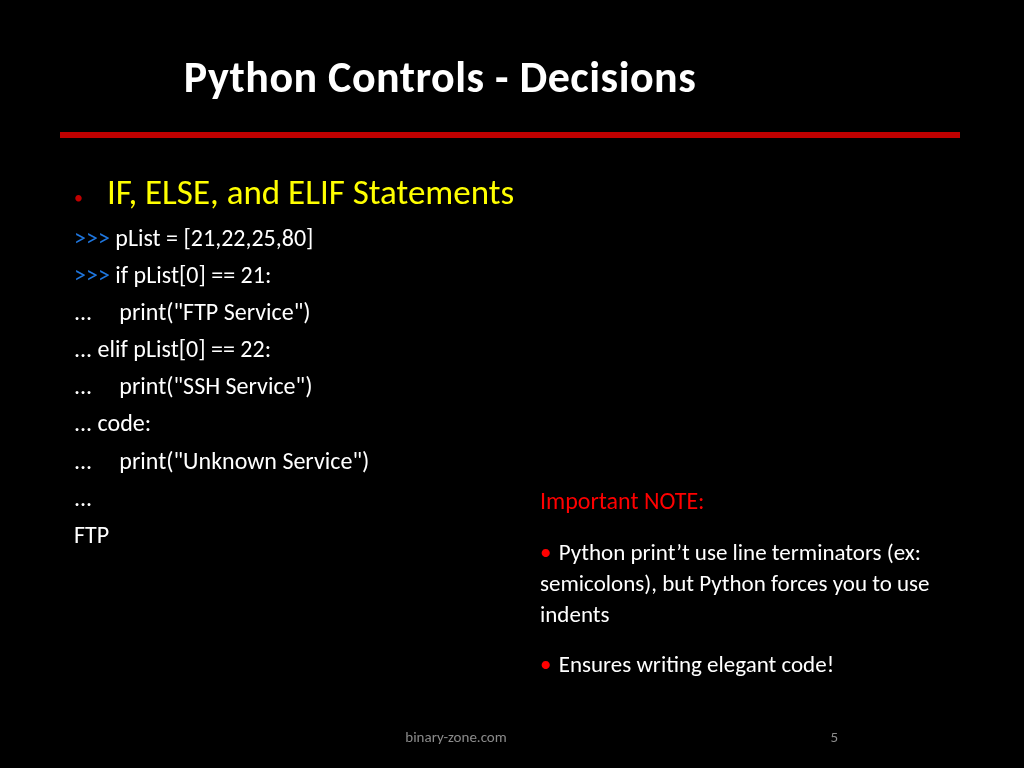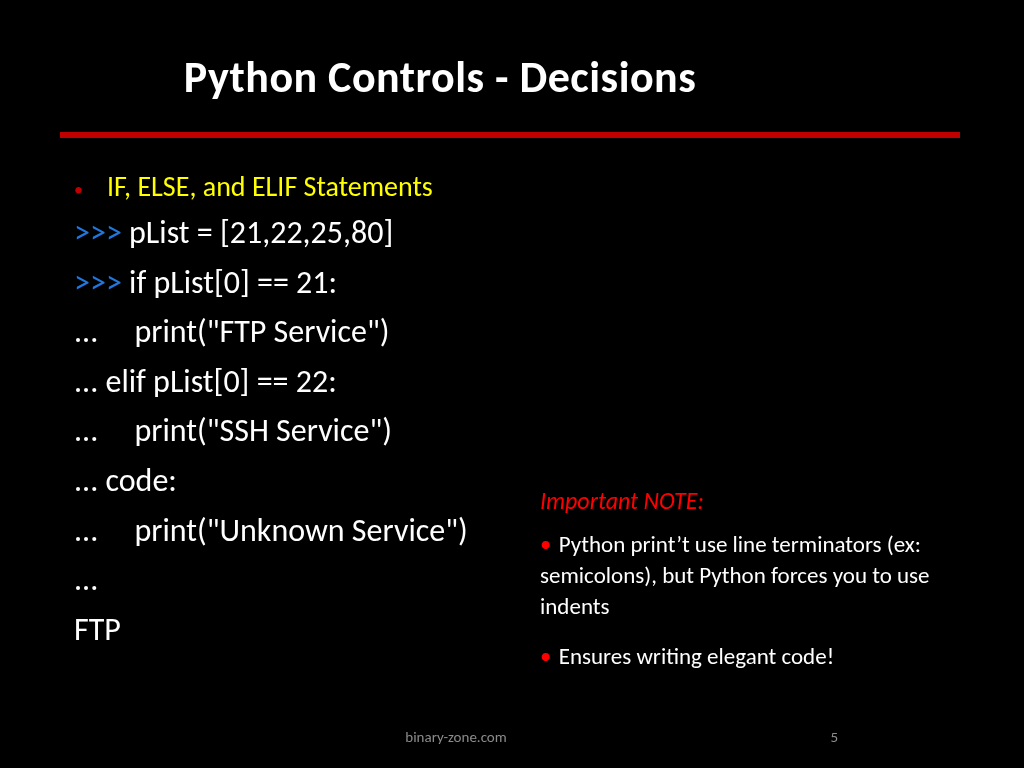--- a/index.html
+++ b/index.html
@@ -16,29 +16,29 @@
   .title {
     color: #fff; font-size: 44px; font-weight: 700; text-align: center; margin-bottom: 28px;
     letter-spacing: 0.5px;
   }
   .rule {
     height: 6px; background: #c00000; width: 900px; margin: 0 auto 28px auto;
   }
   .content { padding-left: 14px; font-size: 26px; line-height: 1.5; }
   .row-bullet { display: flex; align-items: baseline; }
   .sub-bullet .dot { color: #c00000; font-size: 18px; padding-right: 24px; line-height: 1.8; }
-  .sub-bullet .txt { color: #ffff00; font-size: 28px; }
-  .code { color: #ffffff; font-size: 32px; line-height: 1.55; padding-left: 0; }
+  .sub-bullet .txt { color: #ffff00; font-size: 35px; }
+  .code { color: #ffffff; font-size: 24px; line-height: 1.55; padding-left: 0; }
   .prompt { color: #1f77e0; }
   .note-box {
     position: absolute;
     left: 540px; top: 485px; width: 420px;
     font-size: 23px; line-height: 1.35; color: #fff;
   }
-  .note-heading { color: #ff0000; font-size: 24px; margin-bottom: 12px; font-style: italic; }
+  .note-heading { color: #ff0000; font-size: 24px; margin-bottom: 20px; }
   .note-bullet { color: #ff0000; margin-right: 2px; }
   .footer-center {
     position: absolute; left: 0; right: 0; bottom: 22px;
     text-align: center; color: #8b8b8b; font-size: 15px; padding-left: 32px;
   }
   .footer-right {
     position: absolute; right: 42px; bottom: 22px;
     color: #8b8b8b; font-size: 15px;
   }
 </style>

